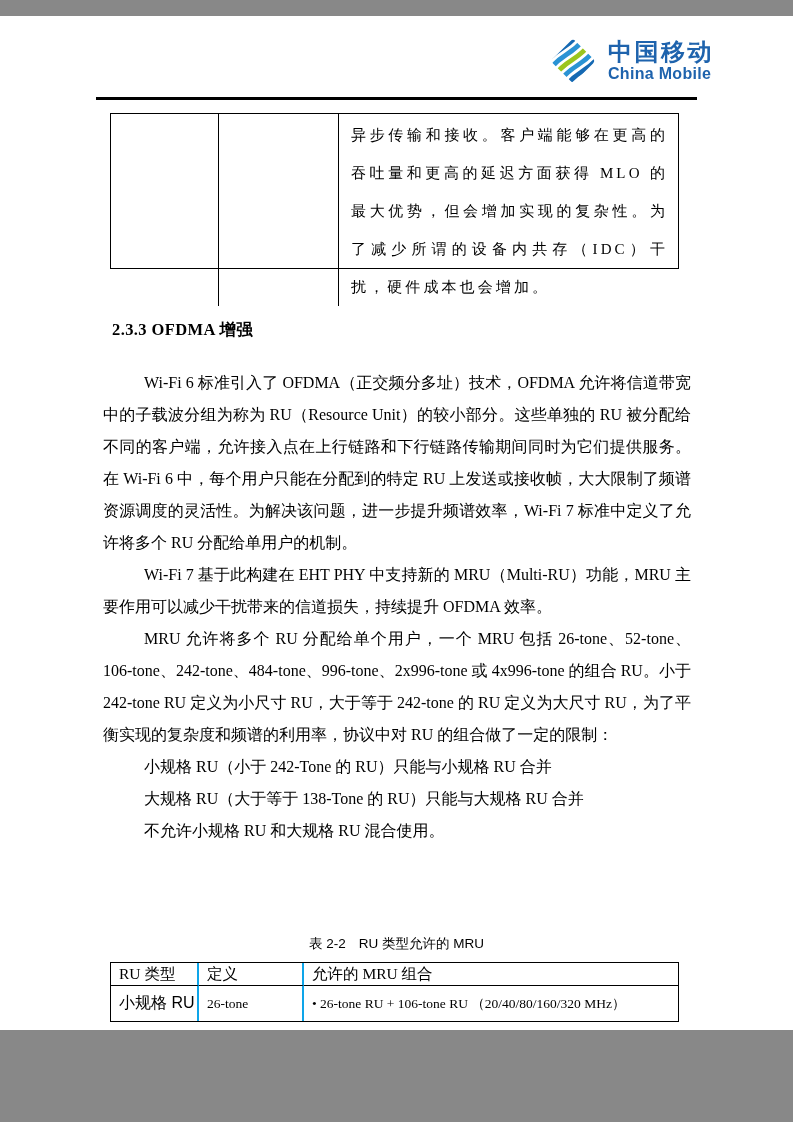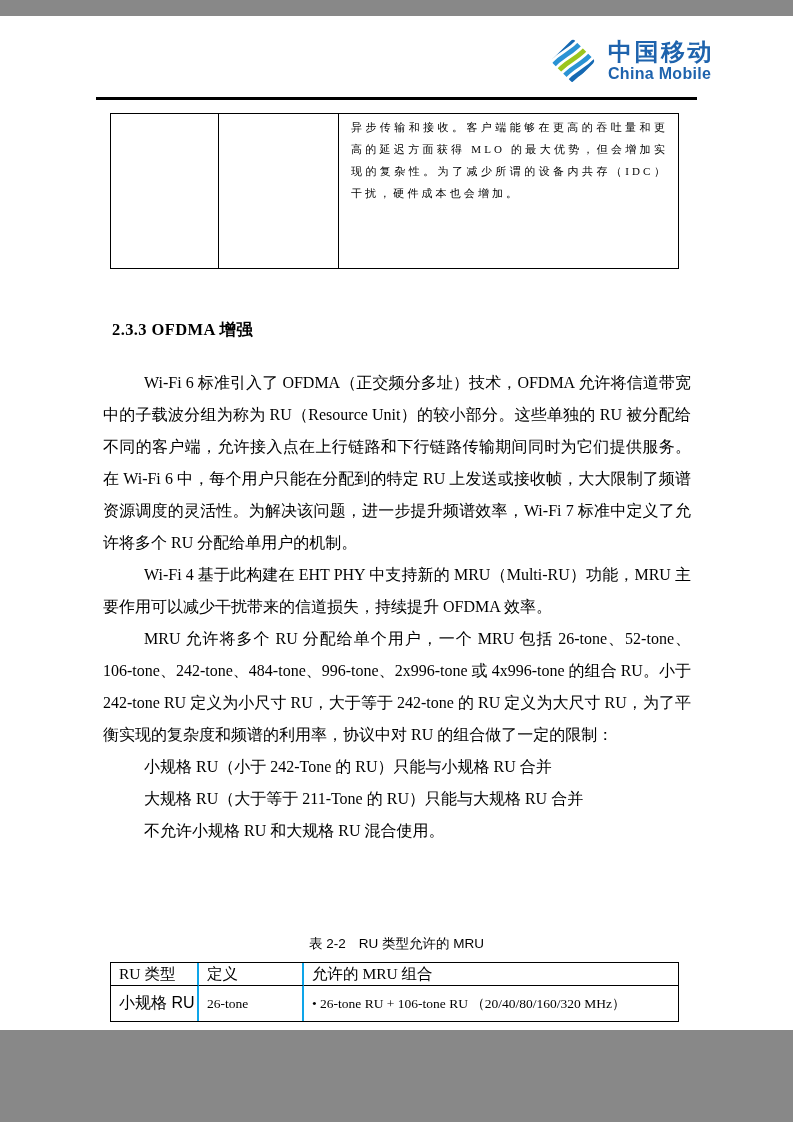--- a/index.html
+++ b/index.html
@@ -29,21 +29,21 @@
   .header-rule { position: absolute; top: 81px; left: 96px; width: 601px; height: 3px; background: #000; }
 
   
   .carryover-table {
     position: absolute; top: 97px; left: 110px; width: 569px; height: 156px;
     display: grid; grid-template-columns: 108px 120px 1fr;
     border: 1.5px solid #000;
   }
   .ct-cell { border-right: 1px solid #000; }
   .ct-cell.last { border-right: none; padding: 2px 10px 0 12px;
-    font-size: 11px; line-height: 22px; letter-spacing: 3.1px;
+    font-size: 15px; line-height: 38px; letter-spacing: 3.1px;
     text-align: justify; text-justify: inter-ideograph;
   }
 
   
   .sec-heading {
     position: absolute; top: 303px; left: 112px;
     font-size: 16.5px; font-weight: 700; letter-spacing: 0.4px;
   }
   .body-text {
     position: absolute; top: 351px; left: 103px; width: 588px;
@@ -114,24 +114,24 @@
   <div class="carryover-table">
     <div class="ct-cell"></div>
     <div class="ct-cell"></div>
     <div class="ct-cell last">异步传输和接收。客户端能够在更高的吞吐量和更高的延迟方面获得 MLO 的最大优势，但会增加实现的复杂性。为了减少所谓的设备内共存（IDC）干扰，硬件成本也会增加。</div>
   </div>
 
   <div class="sec-heading">2.3.3 OFDMA 增强</div>
 
   <div class="body-text">
     <p class="para">Wi-Fi 6 标准引入了 OFDMA（正交频分多址）技术，OFDMA 允许将信道带宽中的子载波分组为称为 RU（Resource Unit）的较小部分。这些单独的 RU 被分配给不同的客户端，允许接入点在上行链路和下行链路传输期间同时为它们提供服务。在 Wi-Fi 6 中，每个用户只能在分配到的特定 RU 上发送或接收帧，大大限制了频谱资源调度的灵活性。为解决该问题，进一步提升频谱效率，Wi-Fi 7 标准中定义了允许将多个 RU 分配给单用户的机制。</p>
-    <p class="para">Wi-Fi 4 基于此构建在 EHT PHY 中支持新的 MRU（Multi-RU）功能，MRU 主要作用可以减少干扰带来的信道损失，持续提升 OFDMA 效率。</p>
+    <p class="para">Wi-Fi 7 基于此构建在 EHT PHY 中支持新的 MRU（Multi-RU）功能，MRU 主要作用可以减少干扰带来的信道损失，持续提升 OFDMA 效率。</p>
     <p class="para">MRU 允许将多个 RU 分配给单个用户，一个 MRU 包括 26-tone、52-tone、106-tone、242-tone、484-tone、996-tone、2x996-tone 或 4x996-tone 的组合 RU。小于 242-tone RU 定义为小尺寸 RU，大于等于 242-tone 的 RU 定义为大尺寸 RU，为了平衡实现的复杂度和频谱的利用率，协议中对 RU 的组合做了一定的限制：</p>
     <p class="para rule-line">小规格 RU（小于 242-Tone 的 RU）只能与小规格 RU 合并</p>
-    <p class="para rule-line">大规格 RU（大于等于 211-Tone 的 RU）只能与大规格 RU 合并</p>
+    <p class="para rule-line">大规格 RU（大于等于 138-Tone 的 RU）只能与大规格 RU 合并</p>
     <p class="para rule-line">不允许小规格 RU 和大规格 RU 混合使用。</p>
   </div>
 
   <div class="tbl-caption">
     <span>表 2-2</span>
     <span>RU 类型允许的 MRU</span>
   </div>
 
   <div class="mru-table">
     <div class="mt-cell hdr">RU 类型</div>

